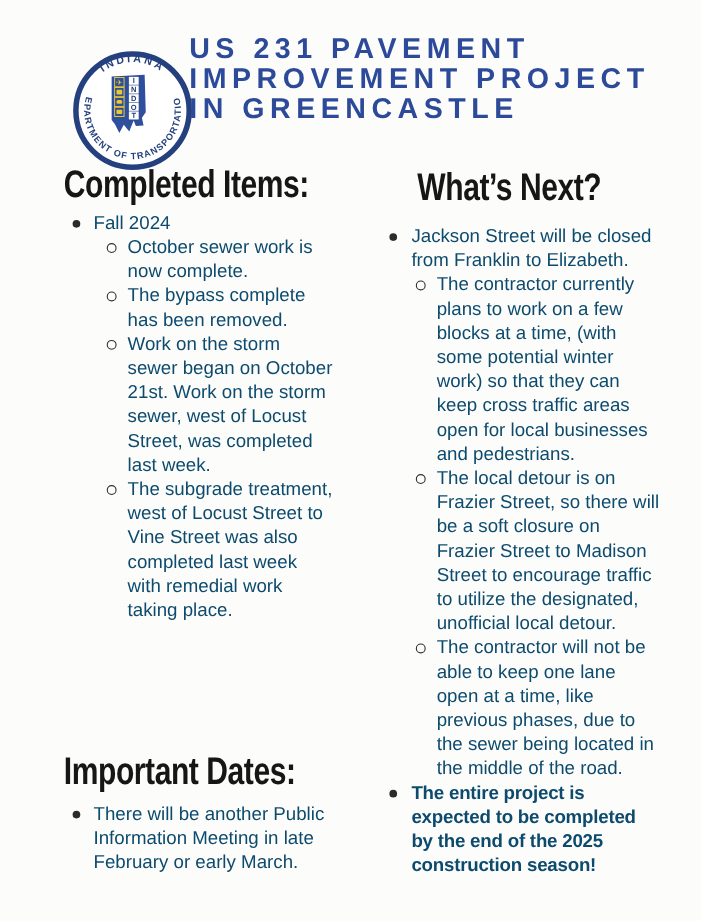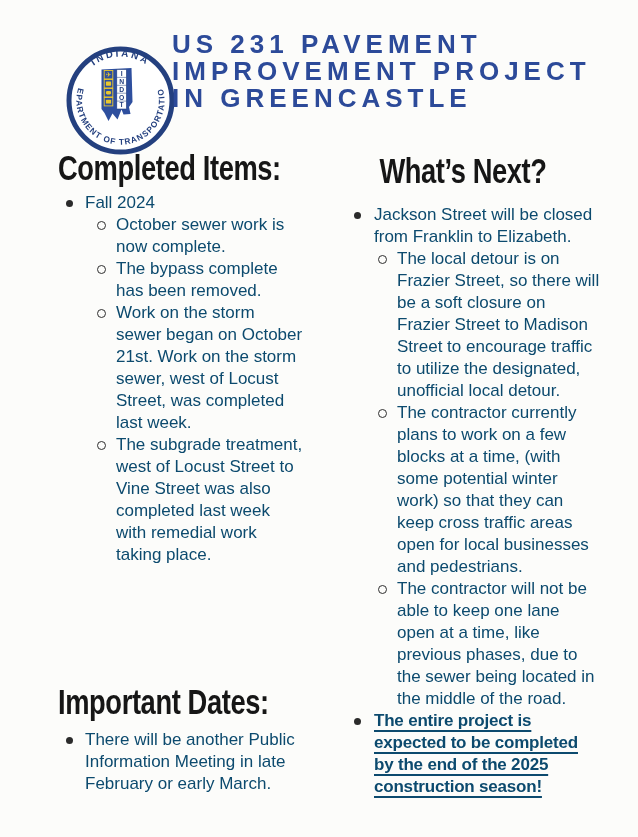--- a/index.html
+++ b/index.html
@@ -26,21 +26,21 @@
   .li .t{margin:0;font-size:17px;line-height:22px;color:#0c4a6e;}
   .l1 .b{flex:none;width:7px;height:7px;border-radius:50%;background:#2b2b2b;margin:8px 0 0 6px;}
   .l1 .t{margin-left:12px;width:224px;}
   .l2{margin-left:37px;}
   .l2 .b{flex:none;width:7px;height:7px;border:1.7px solid #2f2f2f;border-radius:50%;background:transparent;margin:7px 0 0 0;}
   .l2 .t{margin-left:10px;width:188px;}
   #list-whats .l1 .b{margin-left:2px;}
   #list-whats .l1 .t{margin-left:13px;width:226px;}
   #list-whats .l2{margin-left:26px;}
   #list-whats .l2 .t{width:203px;}
-  .em .t{font-weight:700;text-decoration:underline;text-decoration-thickness:1.6px;text-underline-offset:3.5px;letter-spacing:-0.2px;}
+  .em .t{font-weight:700;text-decoration-thickness:1.6px;text-underline-offset:3.5px;letter-spacing:-0.2px;}
 </style>
 </head>
 <body>
 
 <div class="page">
 
   <svg class="logo" viewBox="0 0 113 113" aria-hidden="true">
     <circle cx="56.5" cy="56.5" r="54" fill="#ffffff"></circle>
     <circle cx="56.5" cy="56.5" r="51.5" fill="none" stroke="#24407f" stroke-width="5"></circle>
     <defs>
@@ -121,25 +121,25 @@
 
   <h2 class="hd" id="h-whats" style="margin:0;">What’s Next?</h2>
 
   <div class="list" id="list-whats">
     <div class="li l1">
         <span class="b"></span>
         <p class="t">Jackson Street will be closed from Franklin to Elizabeth.</p>
       </div>
     <div class="li l2">
         <span class="b"></span>
-        <p class="t">The local detour is on Frazier Street, so there will be a soft closure on Frazier Street to Madison Street to encourage traffic to utilize the designated, unofficial local detour.</p>
+        <p class="t">The contractor currently plans to work on a few blocks at a time, (with some potential winter work) so that they can keep cross traffic areas open for local businesses and pedestrians.</p>
       </div>
     <div class="li l2">
         <span class="b"></span>
-        <p class="t">The contractor currently plans to work on a few blocks at a time, (with some potential winter work) so that they can keep cross traffic areas open for local businesses and pedestrians.</p>
+        <p class="t">The local detour is on Frazier Street, so there will be a soft closure on Frazier Street to Madison Street to encourage traffic to utilize the designated, unofficial local detour.</p>
       </div>
     <div class="li l2">
         <span class="b"></span>
         <p class="t">The contractor will not be able to keep one lane open at a time, like previous phases, due to the sewer being located in the middle of the road.</p>
       </div>
     <div class="li l1 em">
         <span class="b"></span>
         <p class="t">The entire project is expected to be completed by the end of the 2025 construction season!</p>
       </div>
   </div>

